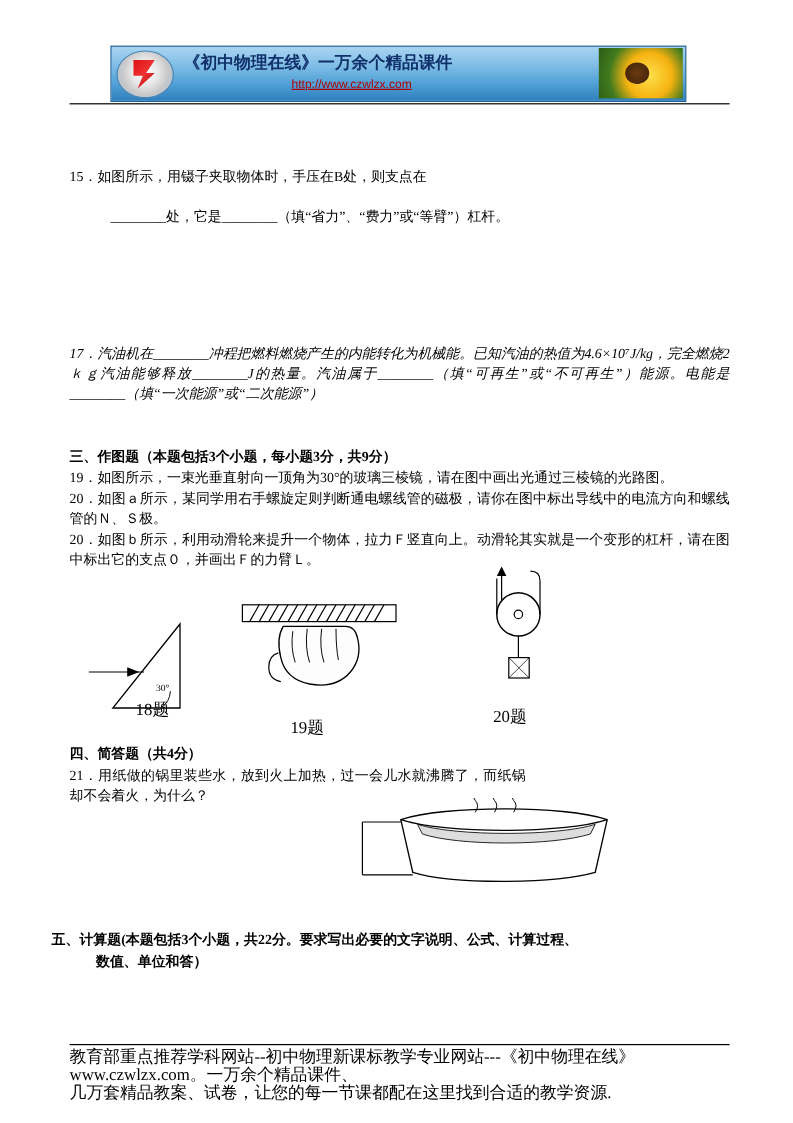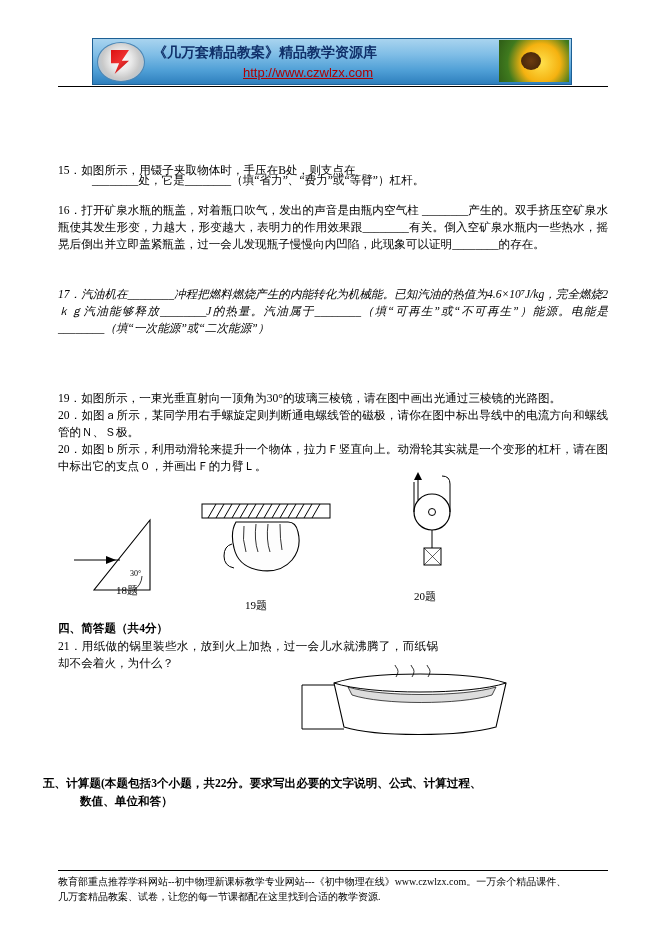--- a/index.html
+++ b/index.html
@@ -42,21 +42,21 @@
     font-family:"Liberation Serif", serif;
     font-weight:bold;
     font-size:14px;
     color:#10306a;
     letter-spacing:0px;
     white-space:nowrap;
   }
   .banner-url{
     position:absolute;left:150px;top:26px;
     font-family:"Liberation Sans", sans-serif;
-    font-size:13px;
+    font-size:10px;
     color:#b00000;
     text-decoration:underline;
     white-space:nowrap;
   }
   .banner-sun{
     position:absolute;right:2px;top:1px;width:70px;height:42px;
     background:radial-gradient(circle at 60% 55%,#ffe14d 0%,#f5b210 40%,#3f7a1e 70%,#2e5c16 100%);
   }
   .banner-sun:after{
     content:"";position:absolute;left:22px;top:12px;width:20px;height:18px;border-radius:50%;
@@ -76,59 +76,59 @@
     font-family:"Liberation Serif", serif;
     font-size:11.6px;
     line-height:17px;
     color:#000;
     text-align:justify;
   }
   .bold{font-weight:bold;}
   .footer{
     position:absolute;left:58px;top:874px;width:552px;
     font-family:"Liberation Serif", serif;
-    font-size:10px;line-height:15px;color:#000;
+    font-size:14px;line-height:15px;color:#000;
   }
   
   .fig-wrap{position:absolute;}
   .cap{
     position:absolute;
     font-family:"Liberation Serif", serif;
-    font-size:11px;
+    font-size:14px;
     text-align:center;
   }
   
   .fig18{left:72px;top:516px;width:110px;height:80px;}
   .fig19{left:196px;top:492px;width:140px;height:92px;}
   .fig20{left:380px;top:470px;width:110px;height:110px;}
   .fig21{left:300px;top:665px;width:230px;height:80px;}
   svg{display:block;}
 </style>
 </head>
 <body>
 
 <div class="page">
 
   <div class="banner">
     <div class="banner-logo"></div>
-    <div class="banner-title">《几万套精品教案》精品教学资源库</div>
+    <div class="banner-title">《初中物理在线》一万余个精品课件</div>
     <div class="banner-url">http://www.czwlzx.com</div>
     <div class="banner-sun"></div>
   </div>
 
   <div class="rule"></div>
 
 
-  <div class="t" style="left:58px;top:162px;width:550px;">15．如图所示，用镊子夹取物体时，手压在B处，则支点在</div>
+  <div class="t" style="left:58px;top:139px;width:550px;">15．如图所示，用镊子夹取物体时，手压在B处，则支点在</div>
   <div class="t" style="left:92px;top:172px;width:516px;">________处，它是________（填“省力”、“费力”或“等臂”）杠杆。</div>
 
-  <div class="t" style="left:58px;top:202px;width:550px;">16．打开矿泉水瓶的瓶盖，对着瓶口吹气，发出的声音是由瓶内空气柱 ________产生的。双手挤压空矿泉水瓶使其发生形变，力越大，形变越大，表明力的作用效果跟________有关。倒入空矿泉水瓶内一些热水，摇晃后倒出并立即盖紧瓶盖，过一会儿发现瓶子慢慢向内凹陷，此现象可以证明________的存在。</div>
 
   <div class="t" style="left:58px;top:286px;width:550px;font-style:italic;">17．汽油机在________冲程把燃料燃烧产生的内能转化为机械能。已知汽油的热值为4.6×10⁷J/kg，完全燃烧2ｋｇ汽油能够释放________J的热量。汽油属于________（填“可再生”或“不可再生”）能源。电能是________（填“一次能源”或“二次能源”）</div>
 
+  <div class="t bold" style="left:58px;top:372px;width:550px;">三、作图题（本题包括3个小题，每小题3分，共9分）</div>
   <div class="t" style="left:58px;top:390px;width:550px;">19．如图所示，一束光垂直射向一顶角为30°的玻璃三棱镜，请在图中画出光通过三棱镜的光路图。</div>
   <div class="t" style="left:58px;top:407px;width:550px;">20．如图ａ所示，某同学用右手螺旋定则判断通电螺线管的磁极，请你在图中标出导线中的电流方向和螺线管的Ｎ、Ｓ极。</div>
   <div class="t" style="left:58px;top:441px;width:550px;font-family:Liberation Serif, serif;">20．如图ｂ所示，利用动滑轮来提升一个物体，拉力Ｆ竖直向上。动滑轮其实就是一个变形的杠杆，请在图中标出它的支点０，并画出Ｆ的力臂Ｌ。</div>
 
   <div class="fig-wrap fig18">
     <svg width="110" height="80" viewBox="0 0 110 80">
       <polygon points="78,4 78,74 22,74" fill="none" stroke="#000" stroke-width="1.1"></polygon>
       <line x1="2" y1="44" x2="48" y2="44" stroke="#000" stroke-width="1"></line>
       <polygon points="34,40 44,44 34,48" fill="#000"></polygon>
       <path d="M62,74 A18,18 0 0 0 70,60" fill="none" stroke="#000" stroke-width="0.8"></path>

